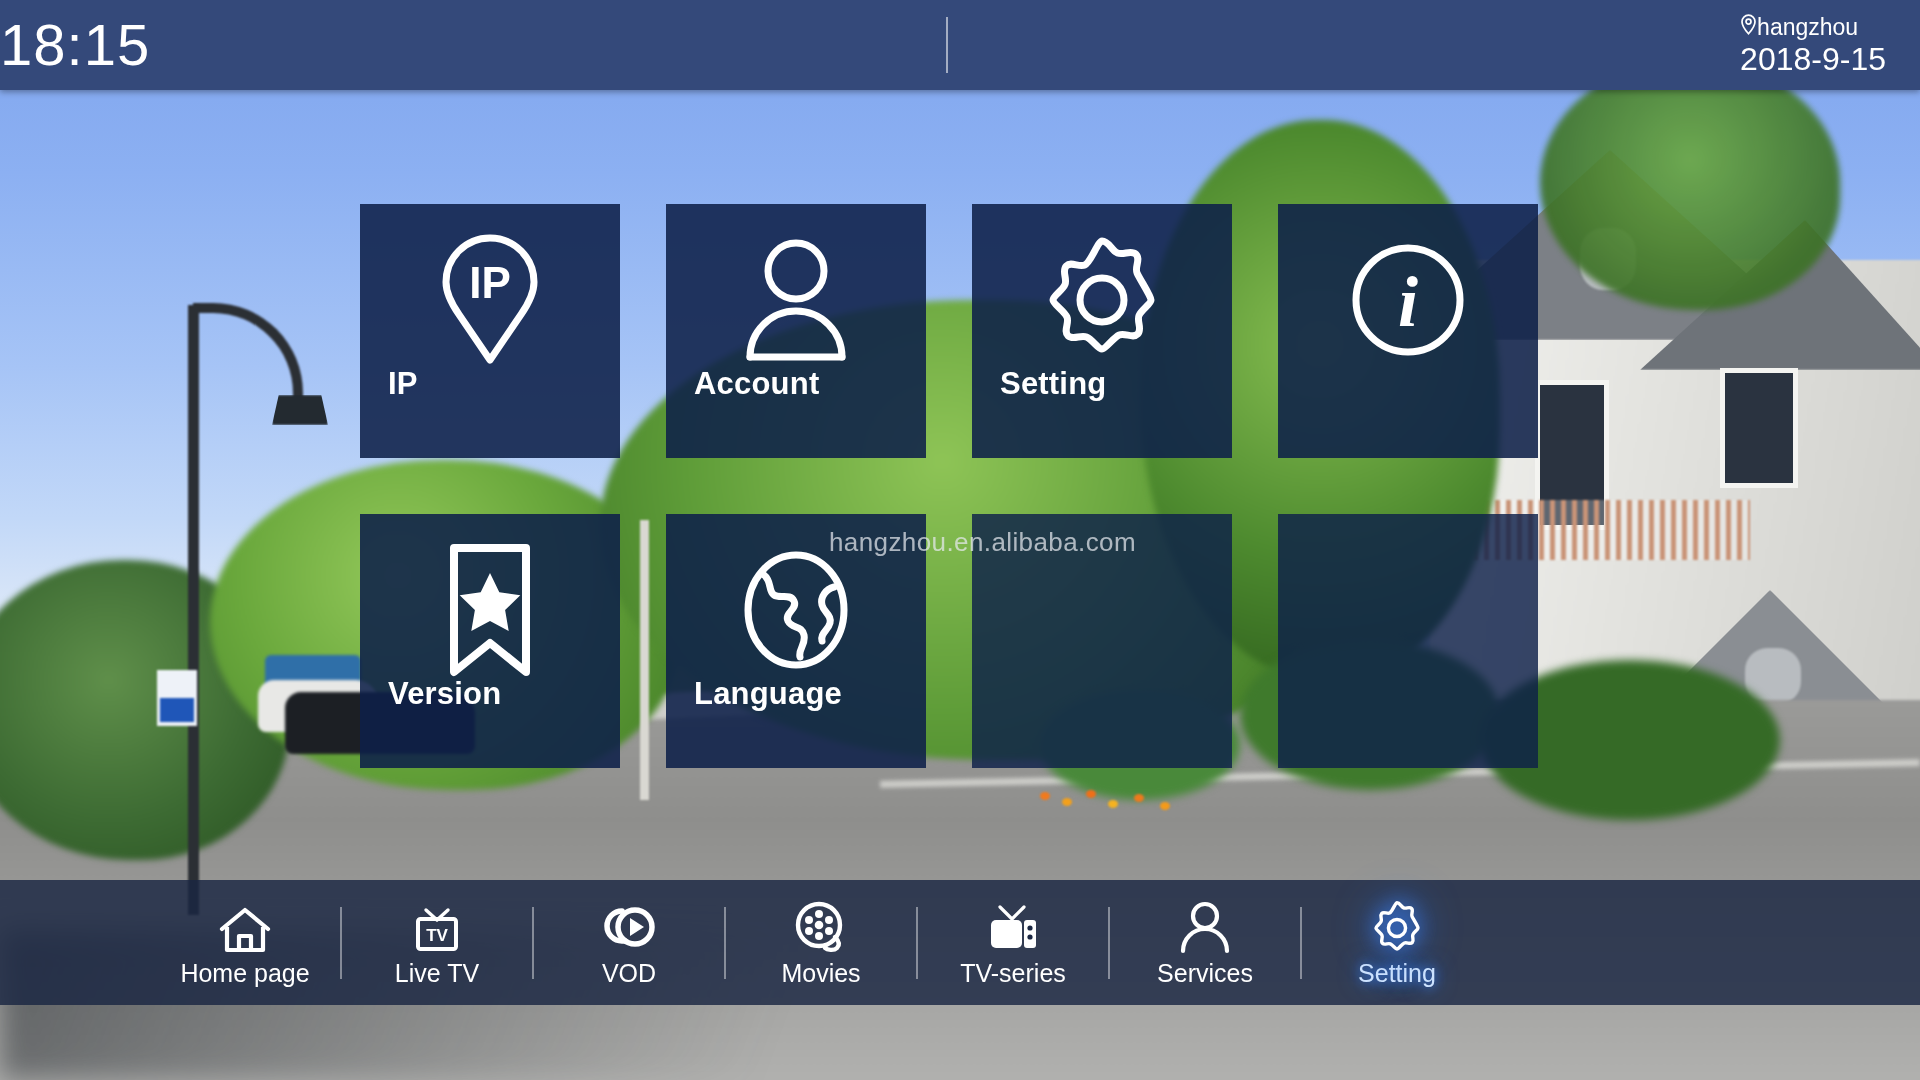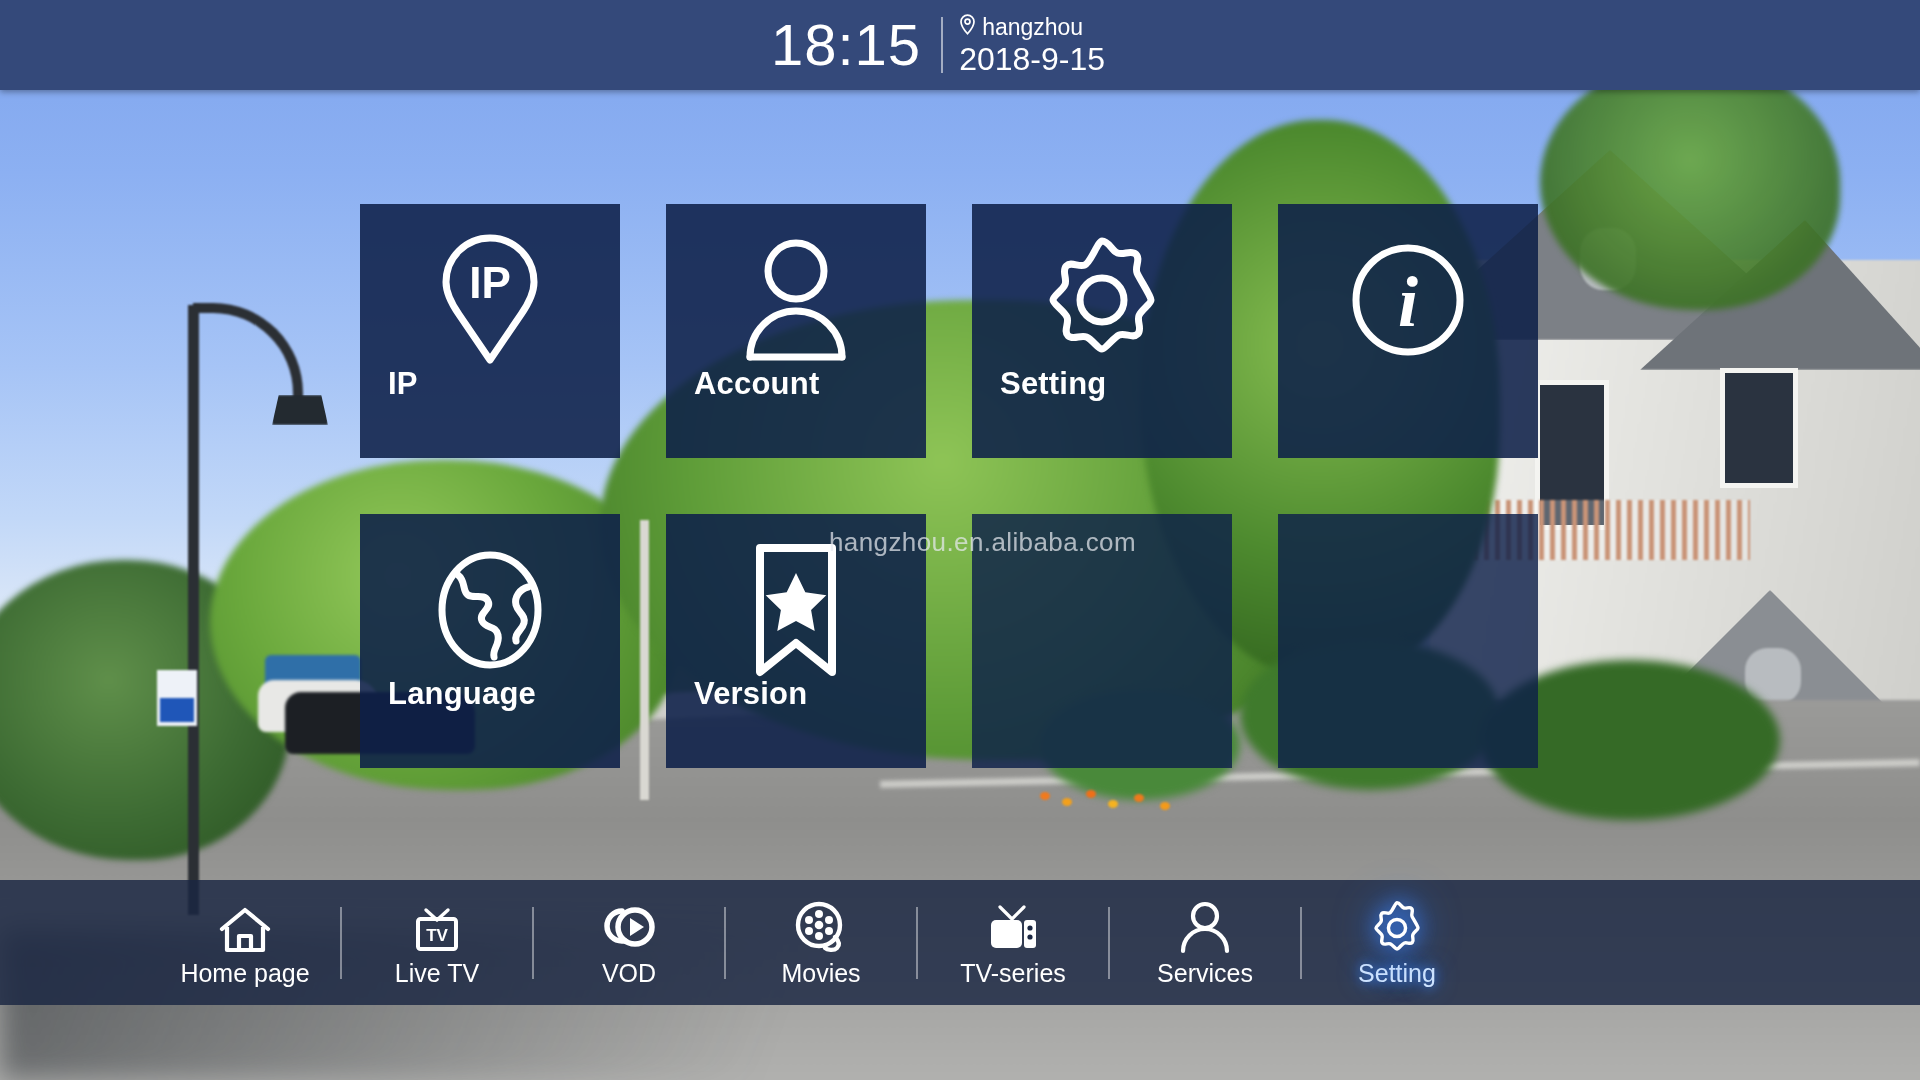--- a/index.html
+++ b/index.html
@@ -133,30 +133,30 @@
   .sign-blue { position:absolute; left:160px; top:698px; width:34px; height:24px;
           background:#1f56b8; filter:blur(1px); }
   .pole-thin { position:absolute; left:640px; top:520px; width:9px; height:280px;
           background:#d9d8d2; filter:blur(1.2px); }
 
   
   .header {
     position:absolute; left:0; top:0; width:1920px; height:90px;
     background:#34497a;
     box-shadow:0 2px 6px rgba(0,0,0,.35);
-    display:flex; align-items:center; justify-content:center;
-    padding-right:44px;
+    display:flex; align-items:center; justify-content:space-between;
+    padding-right:34px;
   }
   .clock {
     color:#fff; font-size:58px; font-weight:300; line-height:1;
     letter-spacing:1px; padding-right:20px;
   }
   .hdr-divider { width:2px; height:56px; background:rgba(255,255,255,.55); margin-right:16px; }
   .hdr-right { display:flex; flex-direction:column; justify-content:center; gap:2px; }
-  .hdr-loc { display:flex; align-items:center; gap:6px; color:#fff; font-size:23px; }
+  .hdr-loc { display:flex; align-items:center; color:#fff; font-size:23px; }
   .hdr-date { color:#fff; font-size:32px; font-weight:400; line-height:1.05; }
 
   
   .grid { position:absolute; left:360px; top:204px; }
   .row { display:flex; gap:46px; }
   .row + .row { margin-top:56px; }
   .tile {
     width:260px; height:254px;
     background:rgba(14,32,73,.88);
     position:relative;
@@ -321,37 +321,37 @@
             <text x="60" y="86" text-anchor="middle" font-family="Liberation Serif, serif" font-size="72" font-style="italic" font-weight="700" fill="#fff">i</text>
           </svg>
         </div>
       </div>
     </div>
 
     <div class="row">
 
       <div class="tile">
         <div class="tile-icon">
+          <svg width="86" height="134" viewBox="0 0 86 134">
+            <path d="M7 5h72v124L43 100 7 129z" fill="none" stroke="#fff" stroke-width="8" stroke-linejoin="round"></path>
+            <path d="M43 30l9.3 19.2 21 3-15.2 14.9 3.6 20.9L43 78.1 24.3 88l3.6-20.9L12.7 52.2l21-3z" fill="#fff"></path>
+          </svg>
+        </div>
+        <div class="tile-label">Version</div>
+      </div>
+
+      <div class="tile">
+        <div class="tile-icon">
           <svg width="116" height="126" viewBox="0 0 116 126">
             <ellipse cx="58" cy="63" rx="48" ry="55" fill="none" stroke="#fff" stroke-width="7"></ellipse>
             <path d="M26 28c8 6 4 16 10 20s16-2 20 6-10 12-6 20 14 4 16 14-6 14-4 22" fill="none" stroke="#fff" stroke-width="7" stroke-linecap="round" stroke-linejoin="round"></path>
             <path d="M96 40c-8 2-14 10-12 18s10 10 8 18-10 10-8 18" fill="none" stroke="#fff" stroke-width="7" stroke-linecap="round" stroke-linejoin="round"></path>
           </svg>
         </div>
         <div class="tile-label">Language</div>
-      </div>
-
-      <div class="tile">
-        <div class="tile-icon">
-          <svg width="86" height="134" viewBox="0 0 86 134">
-            <path d="M7 5h72v124L43 100 7 129z" fill="none" stroke="#fff" stroke-width="8" stroke-linejoin="round"></path>
-            <path d="M43 30l9.3 19.2 21 3-15.2 14.9 3.6 20.9L43 78.1 24.3 88l3.6-20.9L12.7 52.2l21-3z" fill="#fff"></path>
-          </svg>
-        </div>
-        <div class="tile-label">Version</div>
       </div>
 
       <div class="tile empty">
         <div class="tile-label"></div>
       </div>
       <div class="tile empty">
         <div class="tile-label"></div>
       </div>
     </div>
   </div>

